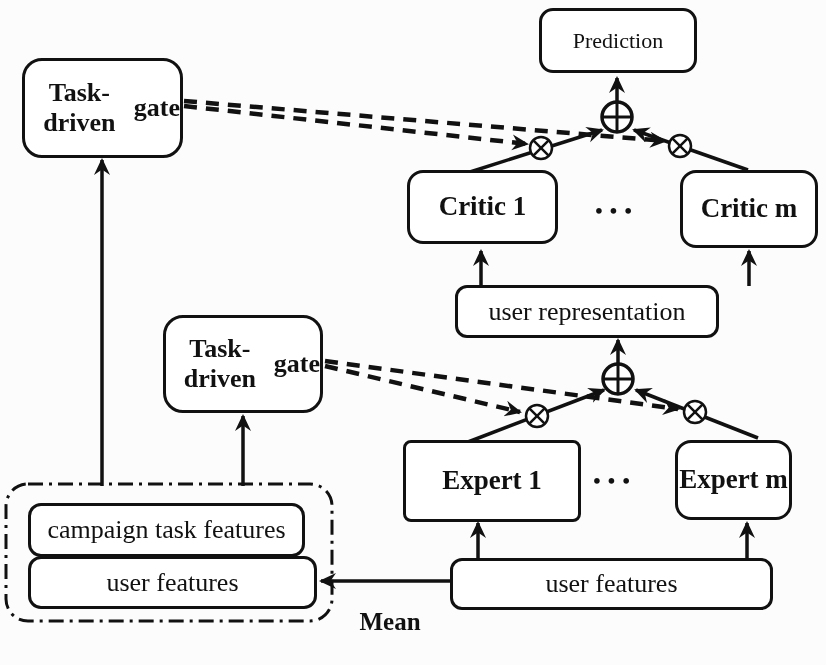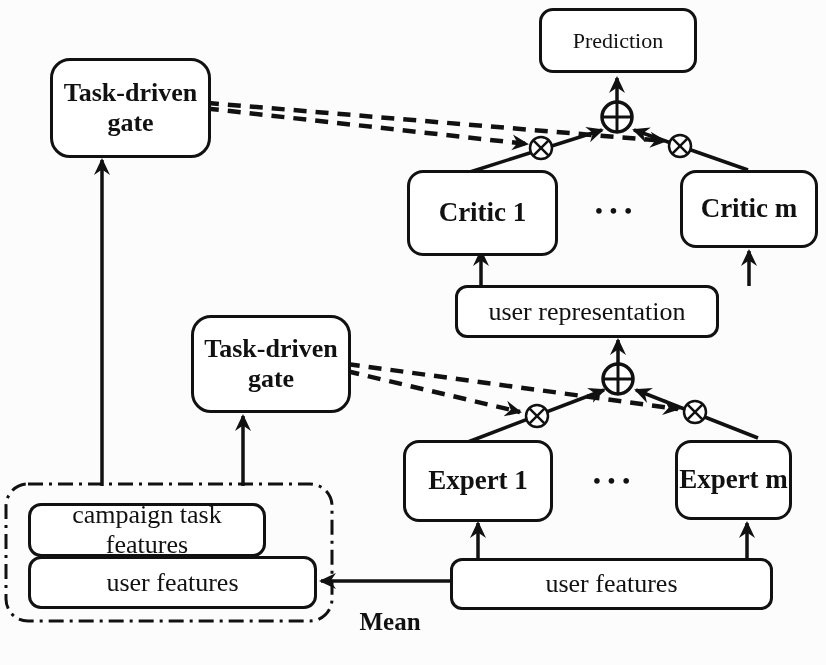--- a/index.html
+++ b/index.html
@@ -10,40 +10,40 @@
     color:#111;
   }
   .canvas svg{position:absolute;left:0;top:0;}
   .node{
     position:absolute;display:flex;align-items:center;justify-content:center;
     text-align:center;background:#fff;border:3px solid #111;box-sizing:border-box;
     line-height:1.15;
   }
   .thick{border-width:3.5px;}
   .bold{font-weight:bold;}
-  .two-line{flex-direction:column;margin-left:28px;}
+  .two-line{flex-direction:row;}
   .dots{
     position:absolute;display:flex;align-items:center;justify-content:center;
     font-weight:bold;font-size:21px;letter-spacing:1px;border:none;background:transparent;
   }
   .free-label{
     position:absolute;display:flex;flex-direction:column;align-items:center;justify-content:center;
     font-weight:bold;font-size:25px;line-height:1.45;background:transparent;border:none;
   }
   .n-prediction{left:539px;top:8px;width:158px;height:65px;border-radius:14px;font-size:22px;}
-  .n-critic1{left:407px;top:170px;width:151px;height:86px;border-radius:16px;font-size:27px;}
+  .n-critic1{left:407px;top:170px;width:151px;height:74px;border-radius:16px;font-size:27px;}
   .n-criticm{left:680px;top:170px;width:138px;height:78px;border-radius:16px;font-size:27px;}
   .n-dots1{left:584px;top:196px;width:60px;height:30px;}
   .n-userrep{left:455px;top:285px;width:264px;height:53px;border-radius:12px;font-size:26px;}
-  .n-expert1{left:403px;top:440px;width:150px;height:82px;border-radius:16px;font-size:27px;}
+  .n-expert1{left:403px;top:440px;width:178px;height:82px;border-radius:8px;font-size:27px;}
   .n-expertm{left:675px;top:440px;width:117px;height:80px;border-radius:16px;font-size:27px;}
   .n-dots2{left:582px;top:466px;width:60px;height:30px;}
   .n-gate1{left:22px;top:58px;width:161px;height:100px;border-radius:20px;font-size:26px;}
   .n-gate2{left:163px;top:315px;width:160px;height:98px;border-radius:20px;font-size:26px;}
-  .n-campaign{left:28px;top:503px;width:238px;height:54px;border-radius:13px;font-size:26px;}
+  .n-campaign{left:28px;top:503px;width:277px;height:54px;border-radius:13px;font-size:26px;}
   .n-ufleft{left:28px;top:556px;width:289px;height:53px;border-radius:13px;font-size:26px;}
   .n-ufright{left:450px;top:558px;width:323px;height:52px;border-radius:12px;font-size:26px;}
   .n-meanpool{left:325px;top:584px;width:130px;height:76px;}
   .conn{stroke:#111;stroke-width:3.5px;fill:none;}
   .dash{stroke:#111;stroke-width:4.5px;fill:none;stroke-dasharray:13 9;}
   .sym-circle{fill:#fff;stroke:#111;}
   .sym-stroke{stroke:#111;fill:none;}
 </style>
 </head>
 <body>

